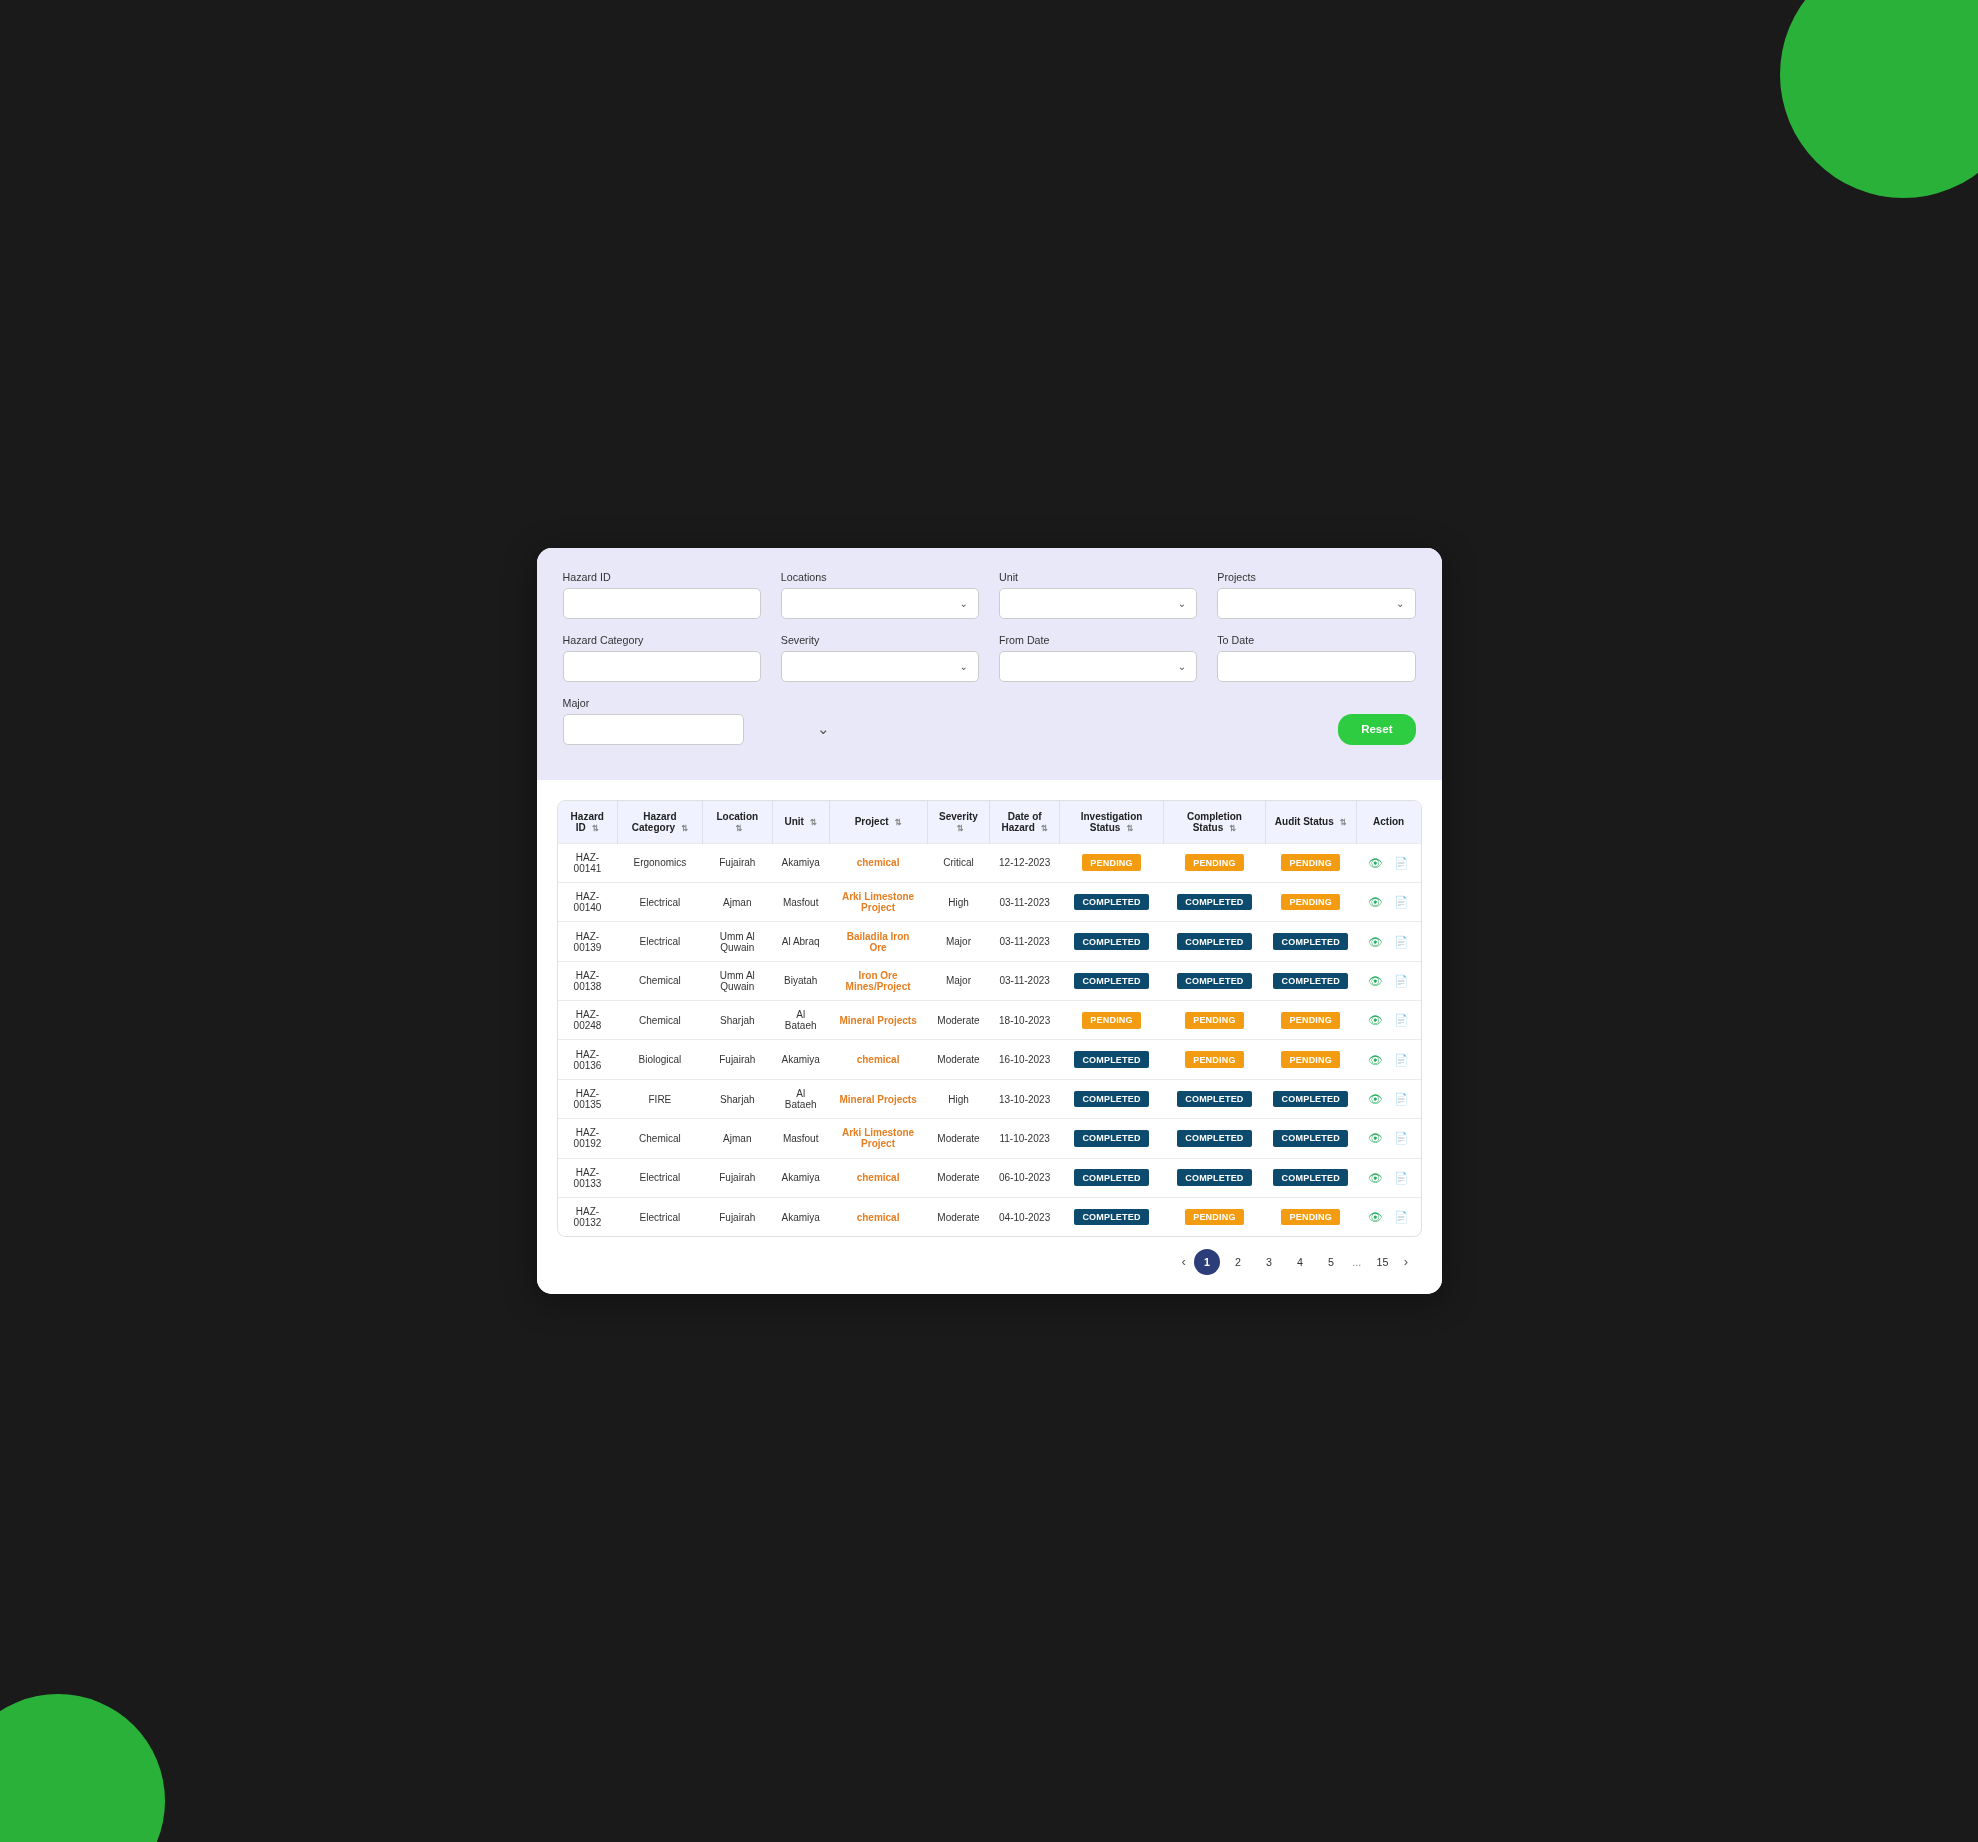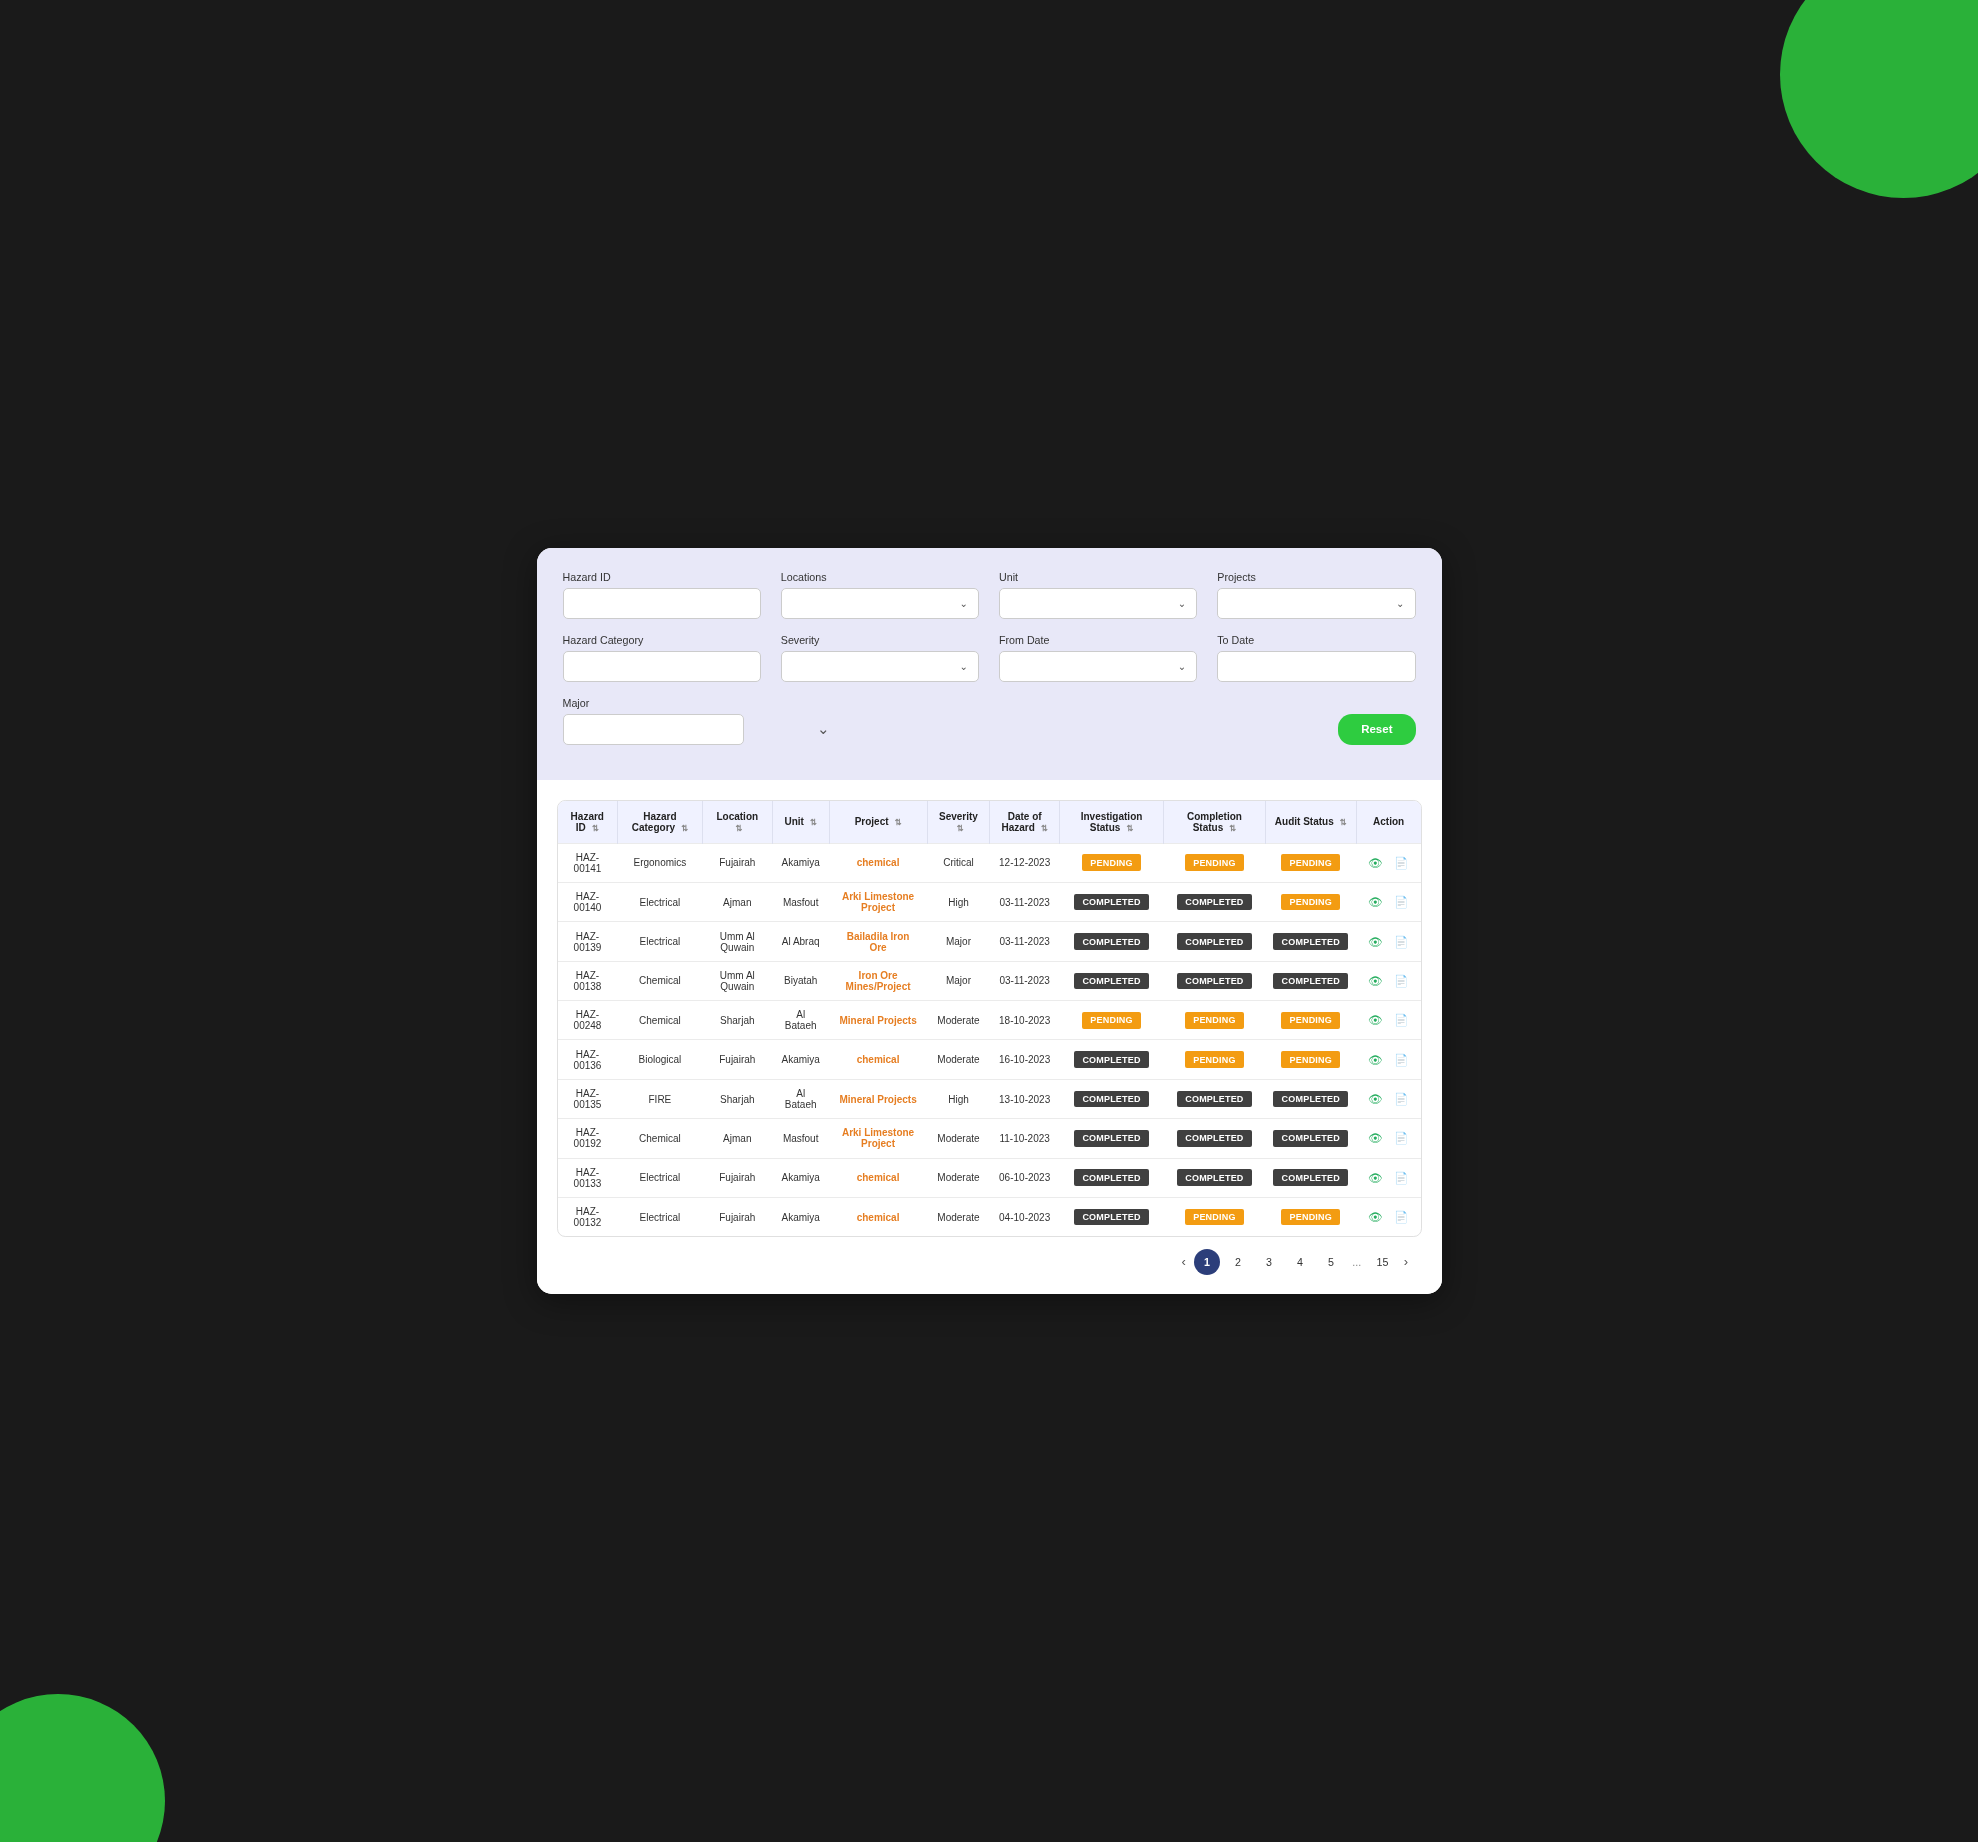--- a/index.html
+++ b/index.html
@@ -127,21 +127,21 @@
     }
     .status-badge {
       display: inline-block;
       border-radius: 2px;
       padding: 3.3px 8.2px;
       font-size: 9px;
       font-weight: 700;
       color: #fff;
       letter-spacing: 0.2px;
     }
-    .badge-completed { background: #404040; }
+    .badge-completed { background: #0c4a6e; }
     .badge-pending { background: #f39c12; }
     .project-link { color: #e67e22; font-weight: 600; }
     .action-icons {
       display: flex;
       gap: 5px;
       justify-content: center;
       align-items: center;
     }
     .icon-btn {
       width: 21.4px;

